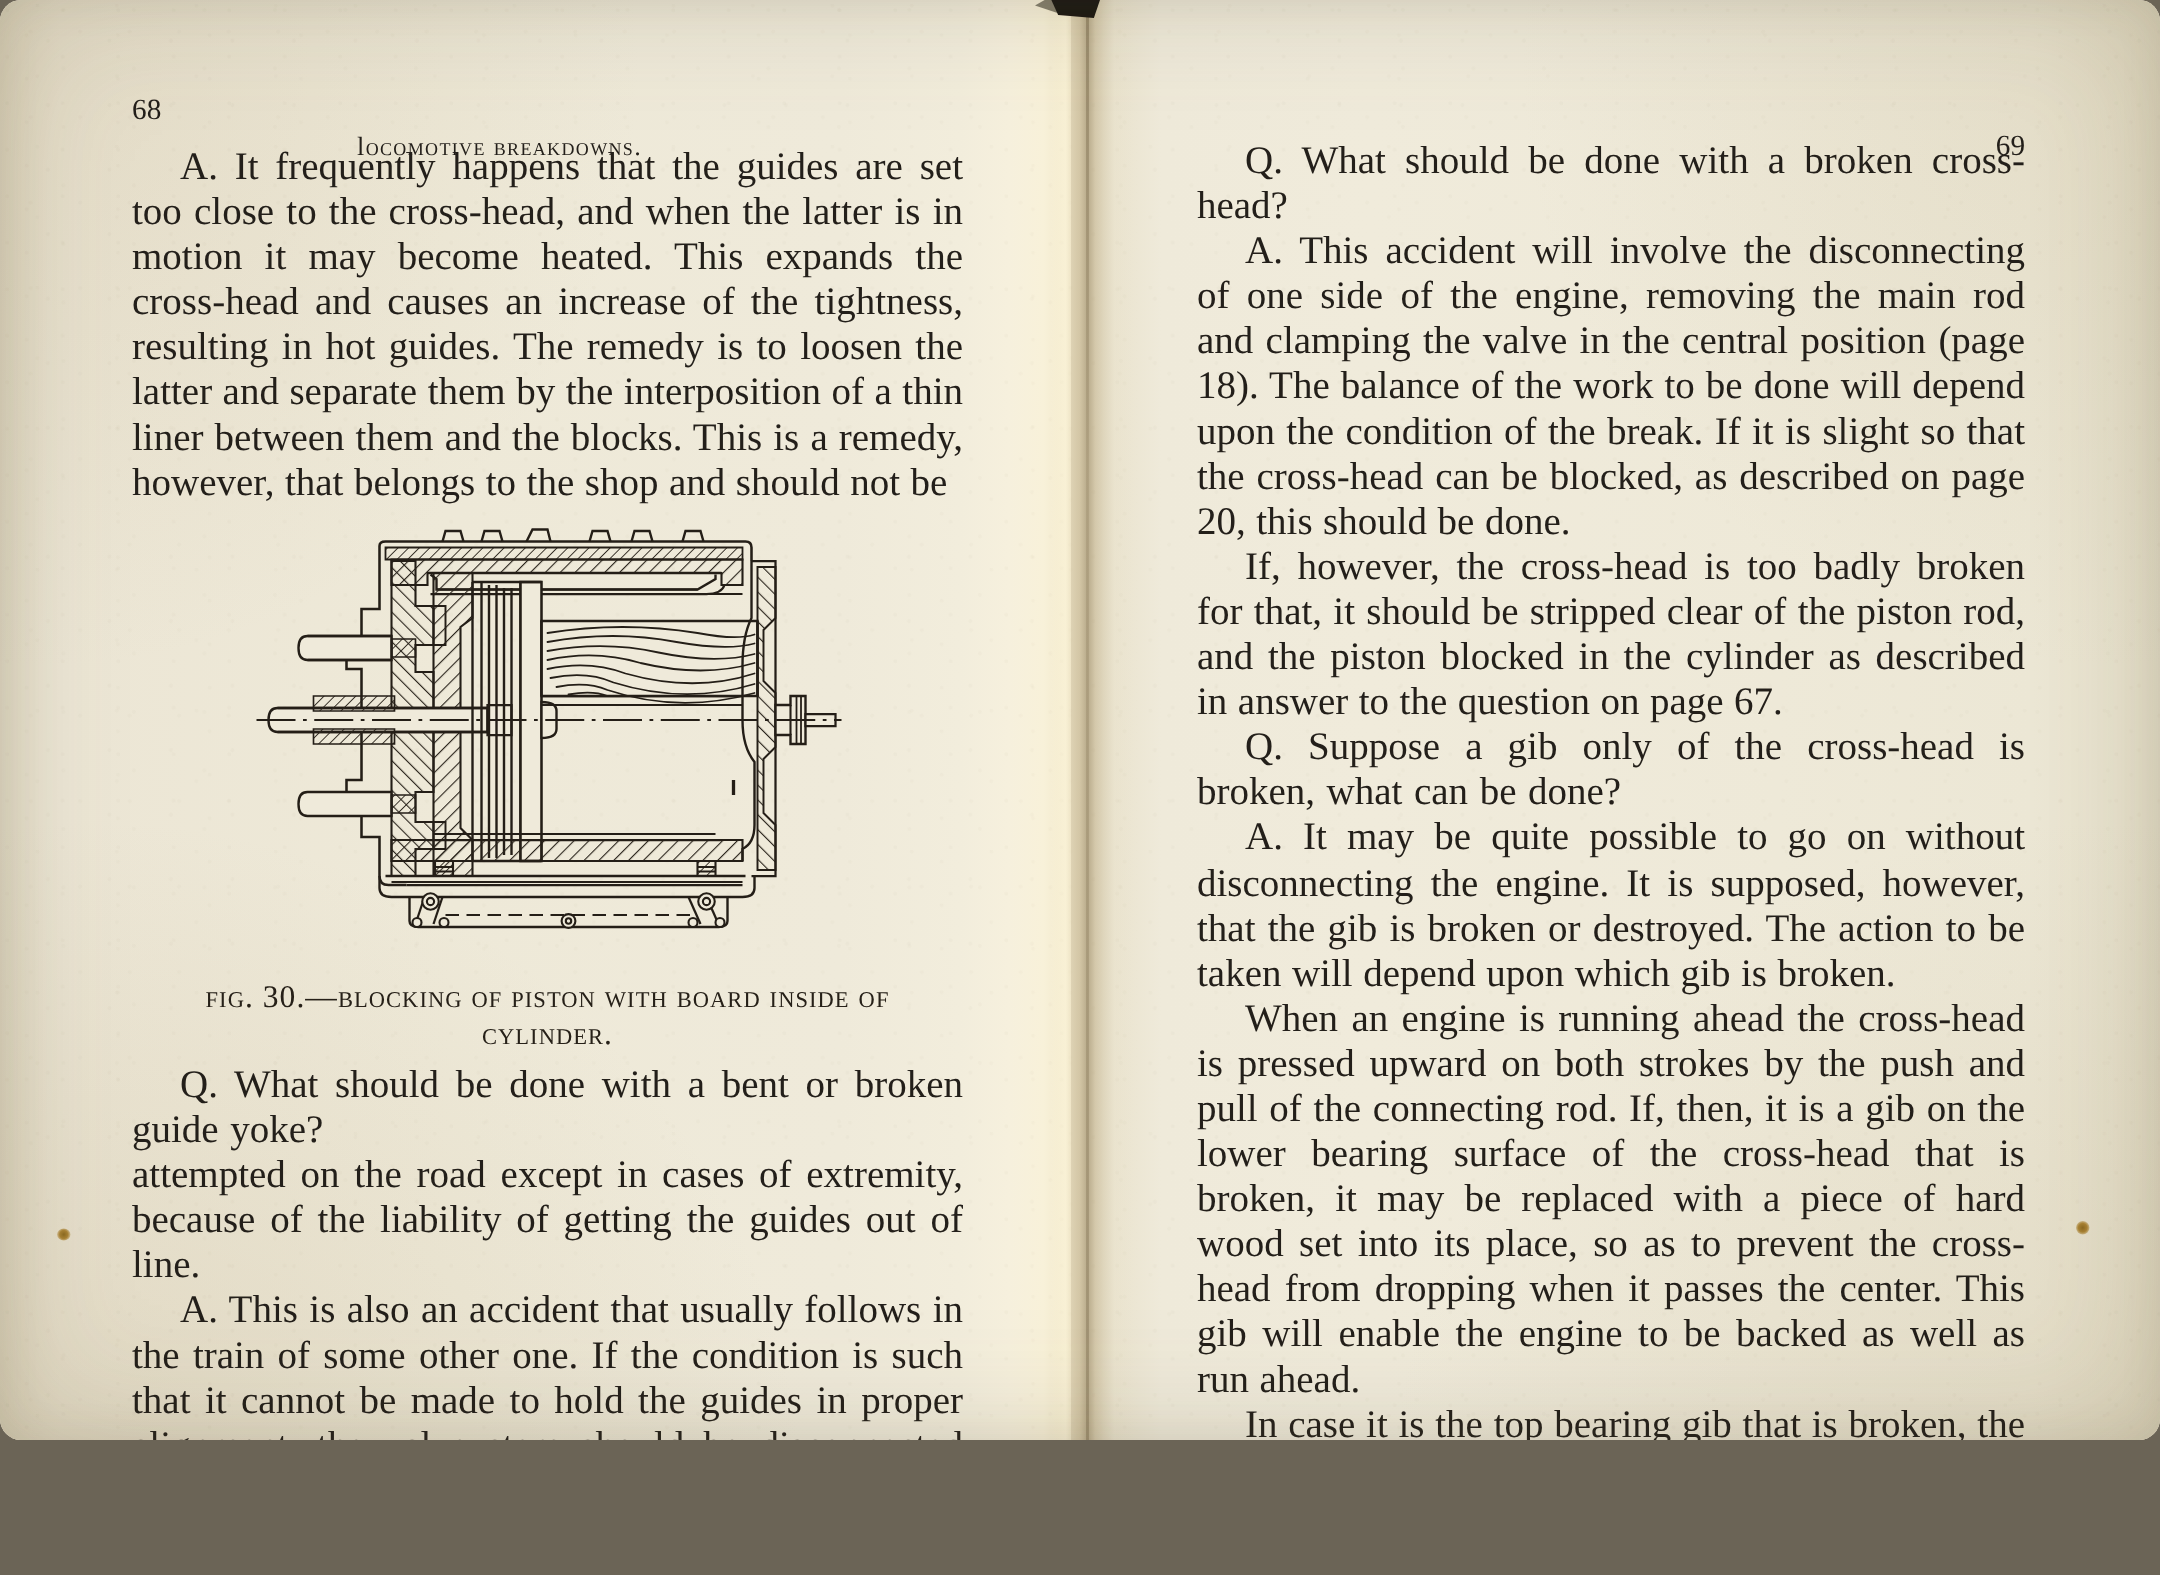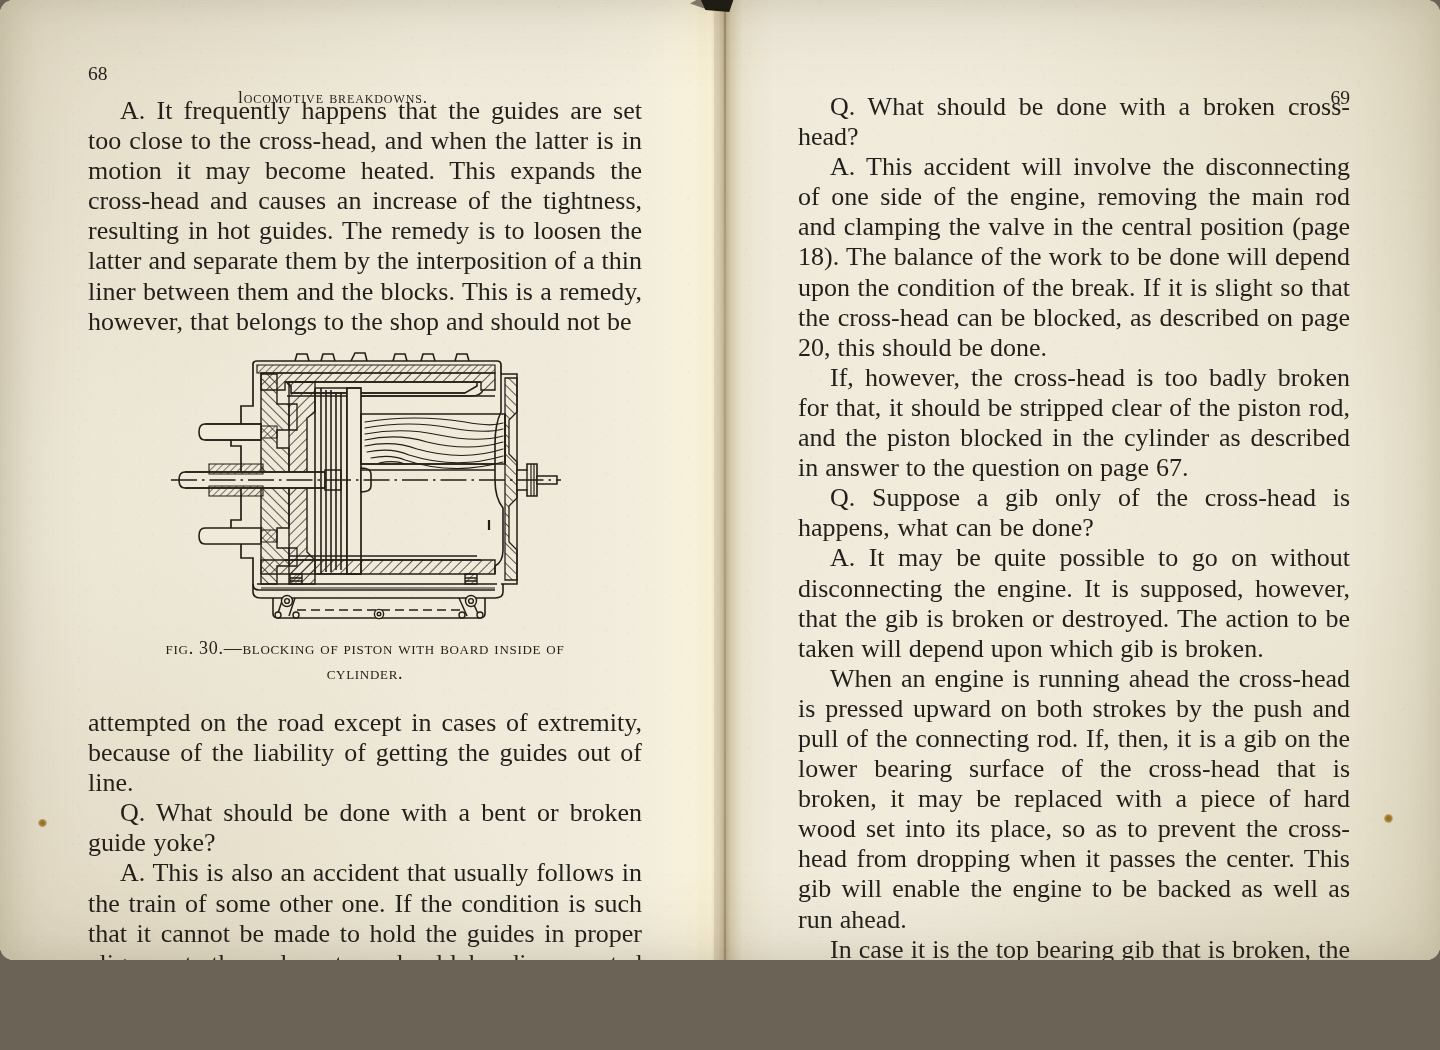--- a/index.html
+++ b/index.html
@@ -143,23 +143,23 @@
 
   
   .figure-wrap {
     position: absolute;
     left: 88px;
     top: 352px;
     width: 554px;
   }
   .figure-svg { display: block; margin: 0 auto; }
   .fig-caption {
-    margin-top: 16px;
+    margin-top: 32px;
     text-align: center;
-    font-size: 18px;
+    font-size: 21px;
     line-height: 25px;
     letter-spacing: .7px;
     color: #262018;
   }
   .fig-caption .sc {
     font-variant: small-caps;
     text-transform: lowercase;
   }
 
   
@@ -354,34 +354,34 @@
       </g>
     </svg>
 
     <div class="fig-caption">
       <span class="sc">Fig. 30.</span><span>—</span><span class="sc">Blocking of Piston with Board Inside of</span><br>
       <span class="sc">Cylinder.</span>
     </div>
   </div>
 
   <div class="col" style="left:88px; top:708px; width:554px;">
+    <p class="body qline">Q.   What should be done with a bent or broken guide yoke?</p>
     <p class="body noindent">attempted on the road except in cases of extremity, because of the liability of getting the guides out of line.</p>
-    <p class="body qline">Q.   What should be done with a bent or broken guide yoke?</p>
     <p class="body">A.   This is also an accident that usually follows in the train of some other one.   If the condition is such that it cannot be made to hold the guides in proper alignment, the valve stem should be disconnected and the valve clamped in the central position (page 18).   The main rod is to be</p>
   </div>
 
   <div class="col col-right">
 
     <div class="running-head rh-right">
       <span class="folio">69</span>
     </div>
 
     <p class="body qline">Q.   What should be done with a broken cross-head?</p>
     <p class="body">A.   This accident will involve the disconnecting of one side of the engine, removing the main rod and clamping the valve in the central position (page 18).   The balance of the work to be done will depend upon the condition of the break.   If it is slight so that the cross-head can be blocked, as described on page 20, this should be done.</p>
     <p class="body">If, however, the cross-head is too badly broken for that, it should be stripped clear of the piston rod, and the piston blocked in the cylinder as described in answer to the question on page 67.</p>
-    <p class="body qline">Q.   Suppose a gib only of the cross-head is happens, what can be done?</p>
+    <p class="body qline">Q.   Suppose a gib only of the cross-head is broken, what can be done?</p>
     <p class="body">A.   It may be quite possible to go on without disconnecting the engine.   It is supposed, however, that the gib is broken or destroyed.   The action to be taken will depend upon which gib is broken.</p>
     <p class="body">When an engine is running ahead the cross-head is pressed upward on both strokes by the push and pull of the connecting rod.   If, then, it is a gib on the lower bearing surface of the cross-head that is broken, it may be replaced with a piece of hard wood set into its place, so as to prevent the cross-head from dropping when it passes the center.   This gib will enable the engine to be backed as well as run ahead.</p>
     <p class="body">In case it is the top bearing gib that is broken, the first</p>
   </div>
 
   <div class="vignette"></div>
 </div>
 
 </body></html>

